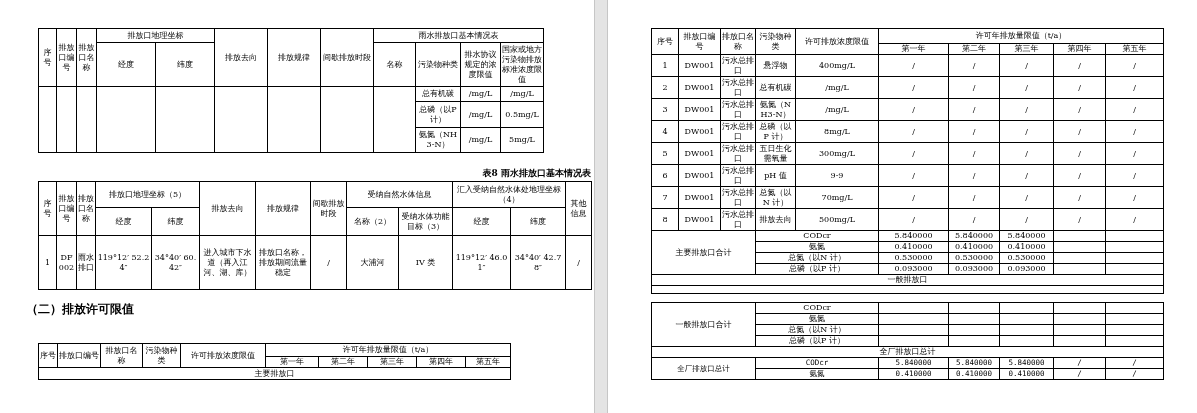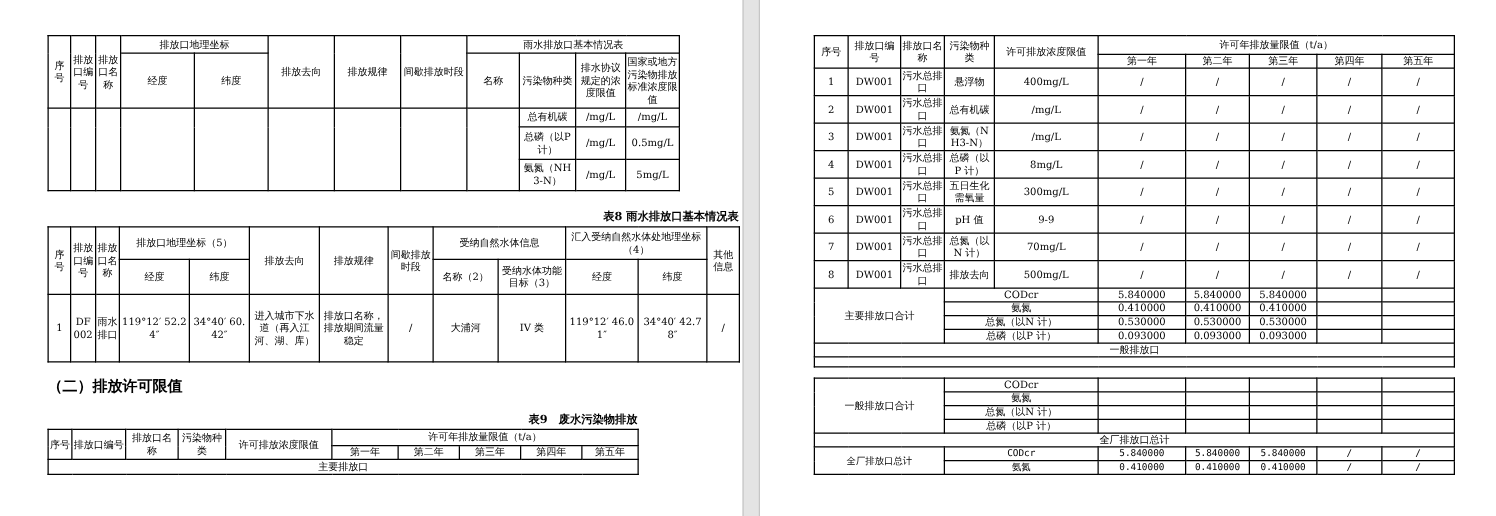--- a/index.html
+++ b/index.html
@@ -149,23 +149,22 @@
       <td>/</td>
       <td>大浦河</td>
       <td class="wbn">IV 类</td>
       <td class="wbn">119°12′ 46.01″</td>
       <td class="wbn">34°40′ 42.78″</td>
       <td>/</td>
     </tr>
   </tbody>
     </table>
 
-  <div class="heading" style="left:38px; top:301px;">（二）排放许可限值</div>
-
-  <div class="ttl" style="left:38px; top:329px; width:472px;">表9　废水污染物排放</div>
+  <div class="heading" style="left:26px; top:301px;">（二）排放许可限值</div>
+
 
   <table class="tbl" style="left:38px; top:343px;">
     <colgroup>
       <col style="width:19px">
         <col style="width:43px">
         <col style="width:42px">
       <col style="width:38px">
         <col style="width:85px">
         <col style="width:53px">
       <col style="width:49px">

